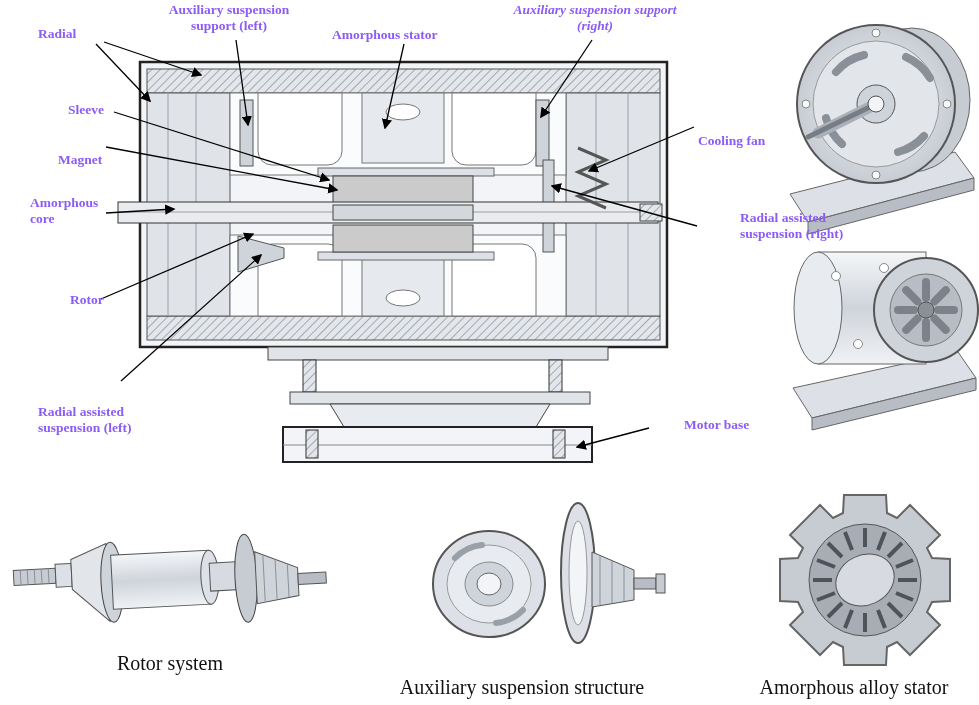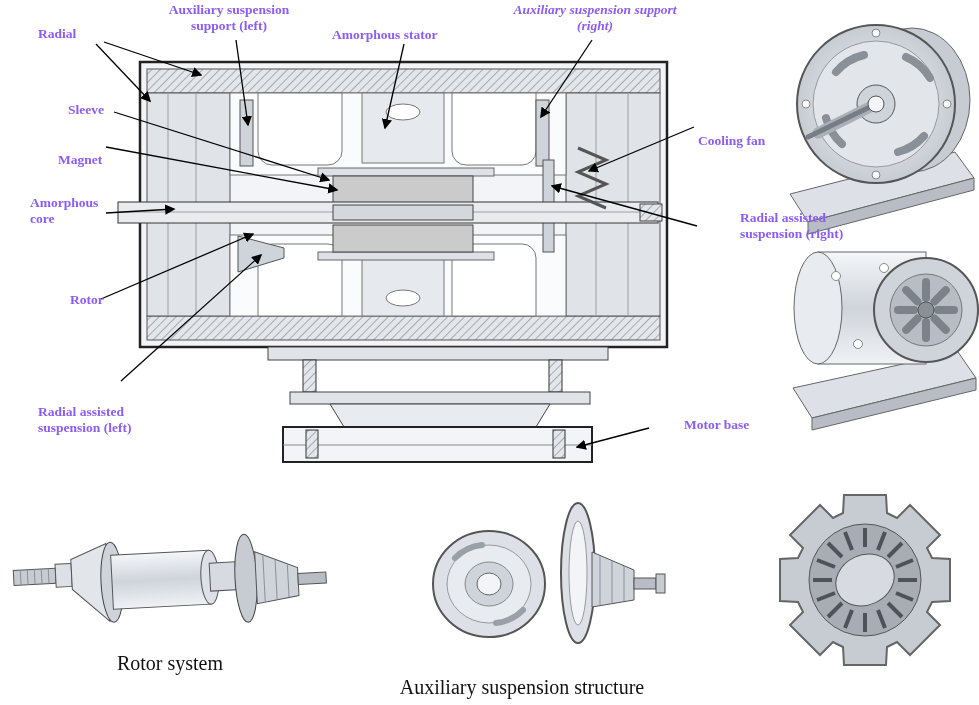--- a/index.html
+++ b/index.html
@@ -235,14 +235,15 @@
   <div class="label" style="left:58px;  top:138px;margin-top:14px;">Magnet</div>
   <div class="label wrap" style="left:30px; top:195px; width:74px;">Amorphous core</div>
   <div class="label" style="left:698px; top:133px;">Cooling fan</div>
   <div class="label wrap" style="left:700px; top:210px; width:148px;margin-left:40px;">Radial assisted suspension (right)</div>
   <div class="label" style="left:70px;  top:292px;">Rotor</div>
   <div class="label wrap" style="left:38px; top:404px; width:132px;">Radial assisted suspension (left)</div>
   <div class="label" style="left:684px; top:417px;">Motor base</div>
 
   <div class="caption" style="left:80px;  top:636px; width:180px;margin-top:16px;">Rotor system</div>
   <div class="caption" style="left:372px; top:676px; width:300px;">Auxiliary suspension structure</div>
+  <div class="caption" style="left:732px; top:676px; width:244px;">Amorphous alloy stator</div>
 
 </div>
 
 </body></html>

